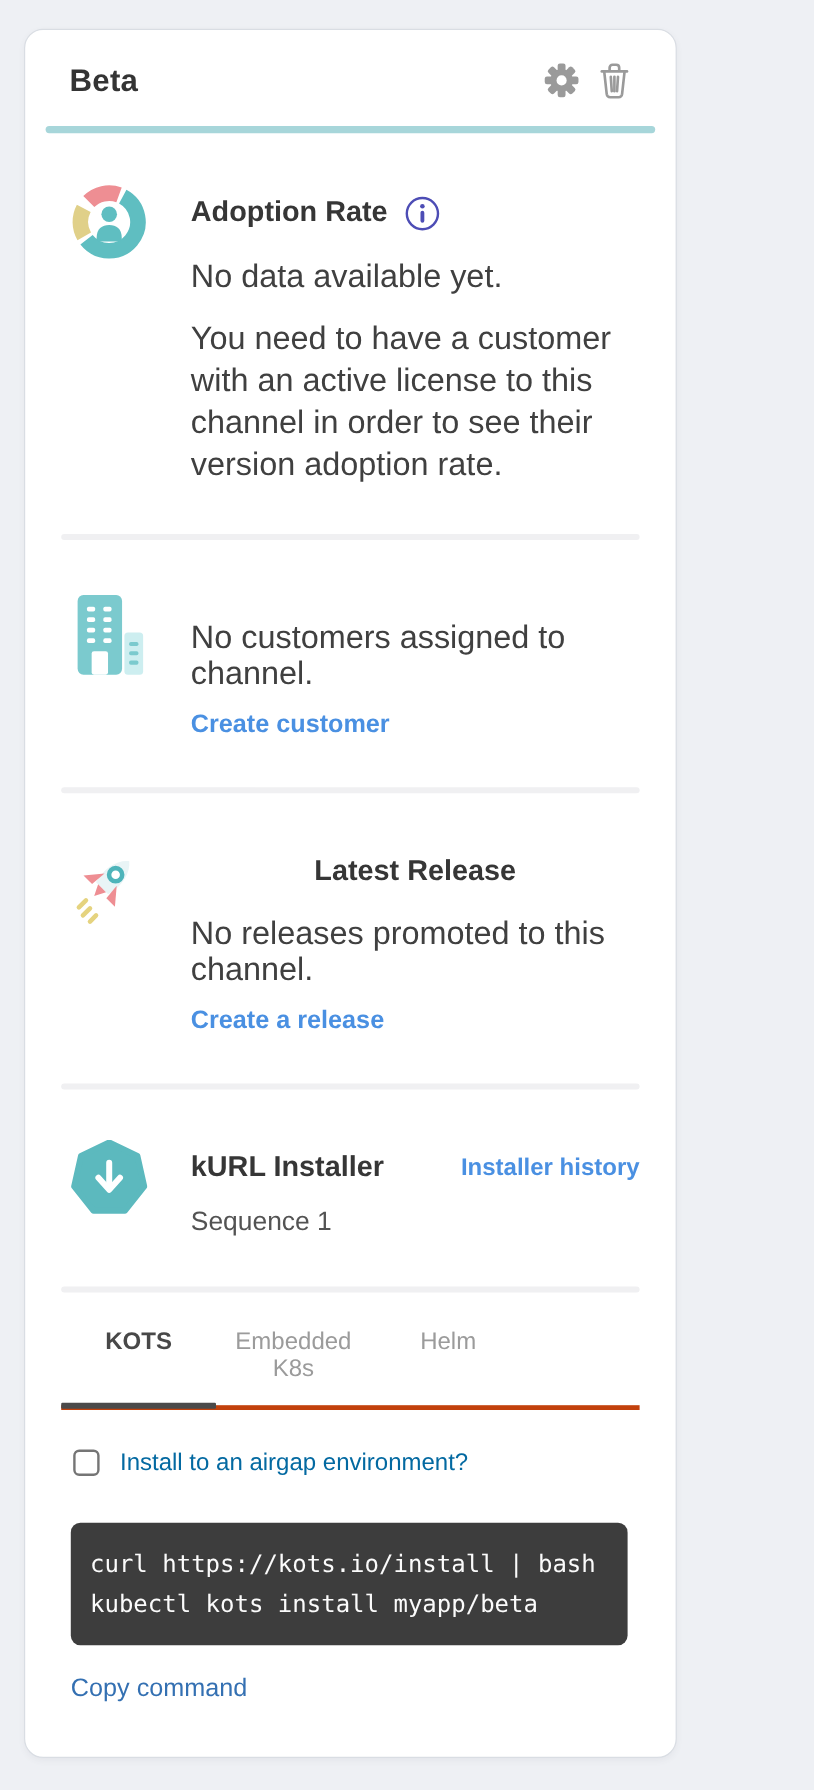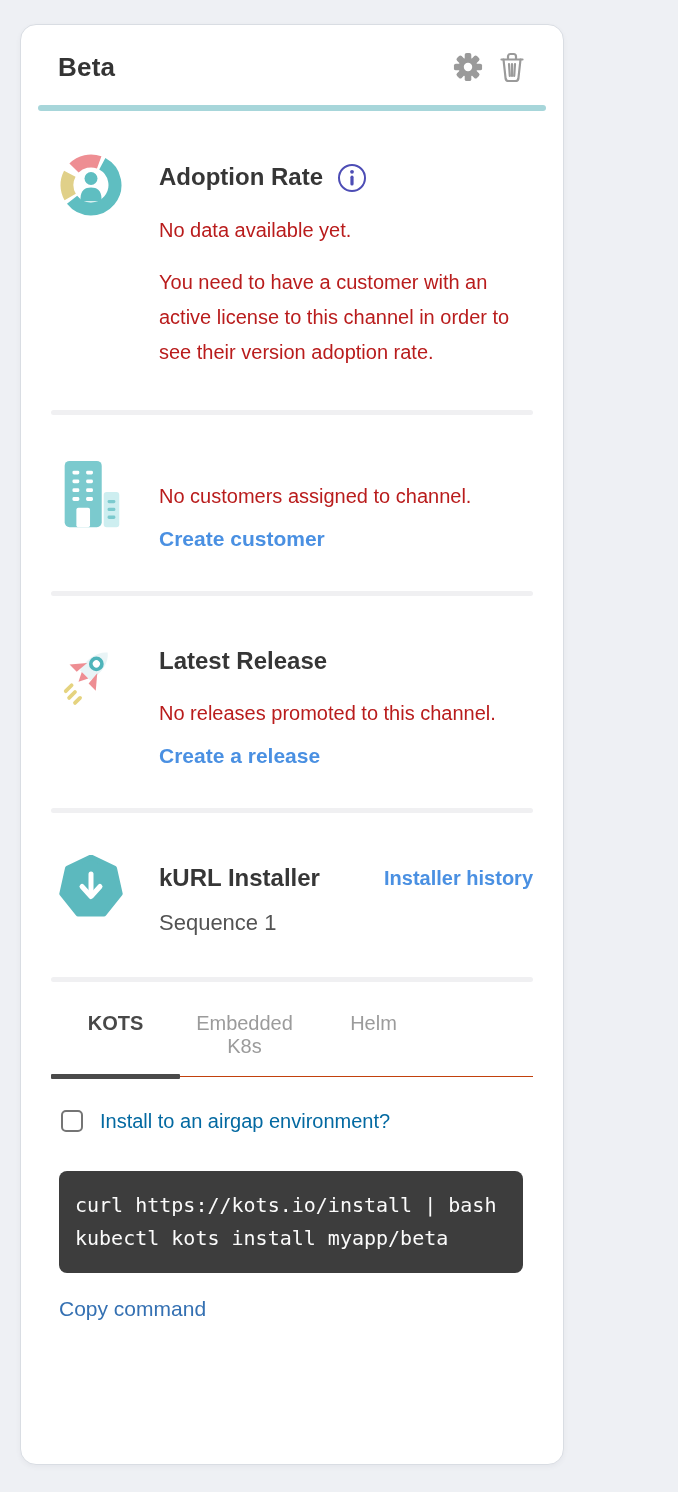--- a/index.html
+++ b/index.html
@@ -26,33 +26,33 @@
   }
   .card-title { font-size: 26px; font-weight: 700; color: #343434; margin: 0; letter-spacing: .2px; }
   .header-icons { display: flex; align-items: center; gap: 15px; }
   .icon-btn { display: inline-flex; cursor: pointer; }
   .accent-bar { height: 6px; border-radius: 3px; background: #a7d6da; margin: 22px 17px 0 17px; }
 
   .sec { display: flex; margin: 0 30px; padding: 42px 0 40px 8px; }
   .sec.install-sec { padding-bottom: 0; }
   .icon-col { width: 64px; flex: 0 0 64px; display: flex; justify-content: center; align-items: flex-start; }
   .txt-col { flex: 1; margin-left: 36px; padding-top: 2px; min-width: 0; }
-  .sec-title { font-size: 24px; font-weight: 700; color: #363636; margin: 6px 0 0 0; line-height: 30px; }
+  .sec-title { font-size: 24px; font-weight: 700; color: #363636; margin: 6px 0 0 0; line-height: 30px; text-align: center; }
   .title-row { display: flex; align-items: center; }
-  .muted { font-size: 20px; color: #b91c1c; margin: 22px 0 0 0; line-height: 30px; }
+  .muted { font-size: 27px; color: #404040; margin: 22px 0 0 0; line-height: 30px; }
   .para { line-height: 35px; max-width: 474px; margin-top: 20px; }
   .link { font-size: 21px; font-weight: 700; color: #4a90e2; text-decoration: none; display: inline-block; margin-top: 16px; cursor: pointer; }
   .divider { height: 5px; background: #f0f0f2; border-radius: 3px; margin: 0 30px; }
   .info-wrap { margin-left: 14px; margin-top: 8px; display: inline-flex; cursor: pointer; }
 
   .kurl-row { display: flex; align-items: center; justify-content: space-between; }
   .history-link { font-size: 20px; font-weight: 600; color: #4a90e2; text-decoration: none; cursor: pointer; margin-top: 6px; }
   .sequence { font-size: 22px; color: #535353; margin: 16px 0 0 0; line-height: 28px; }
 
-  .tabs { display: flex; margin: 24px 30px 4px 30px; padding-right: 95px; border-bottom: 1px solid #c2410c; }
+  .tabs { display: flex; margin: 24px 30px 4px 30px; padding-right: 95px; border-bottom: 4px solid #c2410c; }
   .tab { flex: 1; text-align: center; font-size: 20px; color: #9b9b9b; padding: 6px 0 18px 0; position: relative; cursor: pointer; }
   .tab.active { color: #484848; font-weight: 600; }
   .tab.active::after {
     content: ""; position: absolute; left: 0; right: 0; bottom: -3px;
     height: 5px; background: #4a4a4a; border-radius: 1px;
   }
 
   .airgap-row { display: flex; align-items: center; margin: 32px 30px 0 30px; padding-left: 10px; }
   .checkbox { width: 22px; height: 22px; border: 2px solid #757575; border-radius: 5px; background: #fff; flex: 0 0 22px; cursor: pointer; }
   .airgap-label { font-size: 20px; color: #0369a1; margin-left: 17px; line-height: 24px; }

